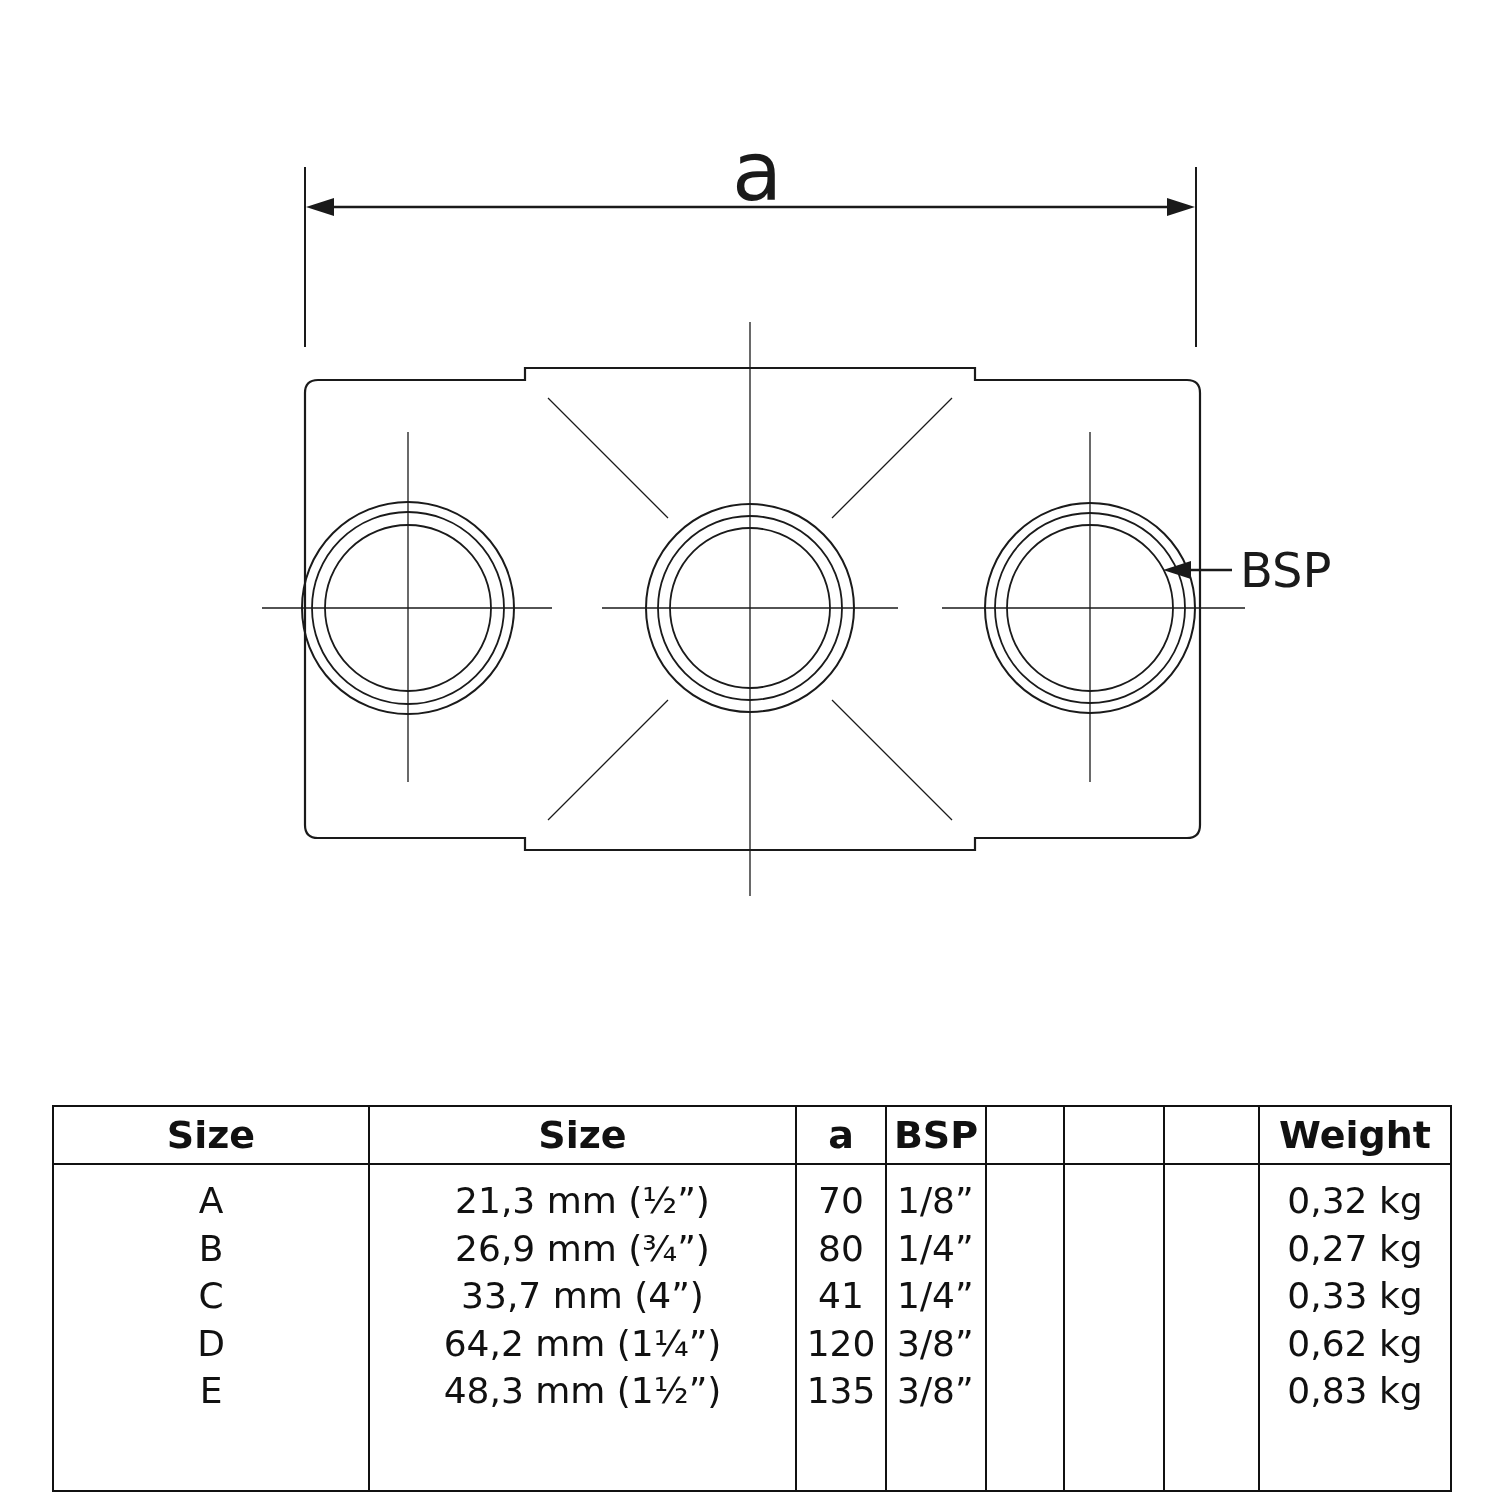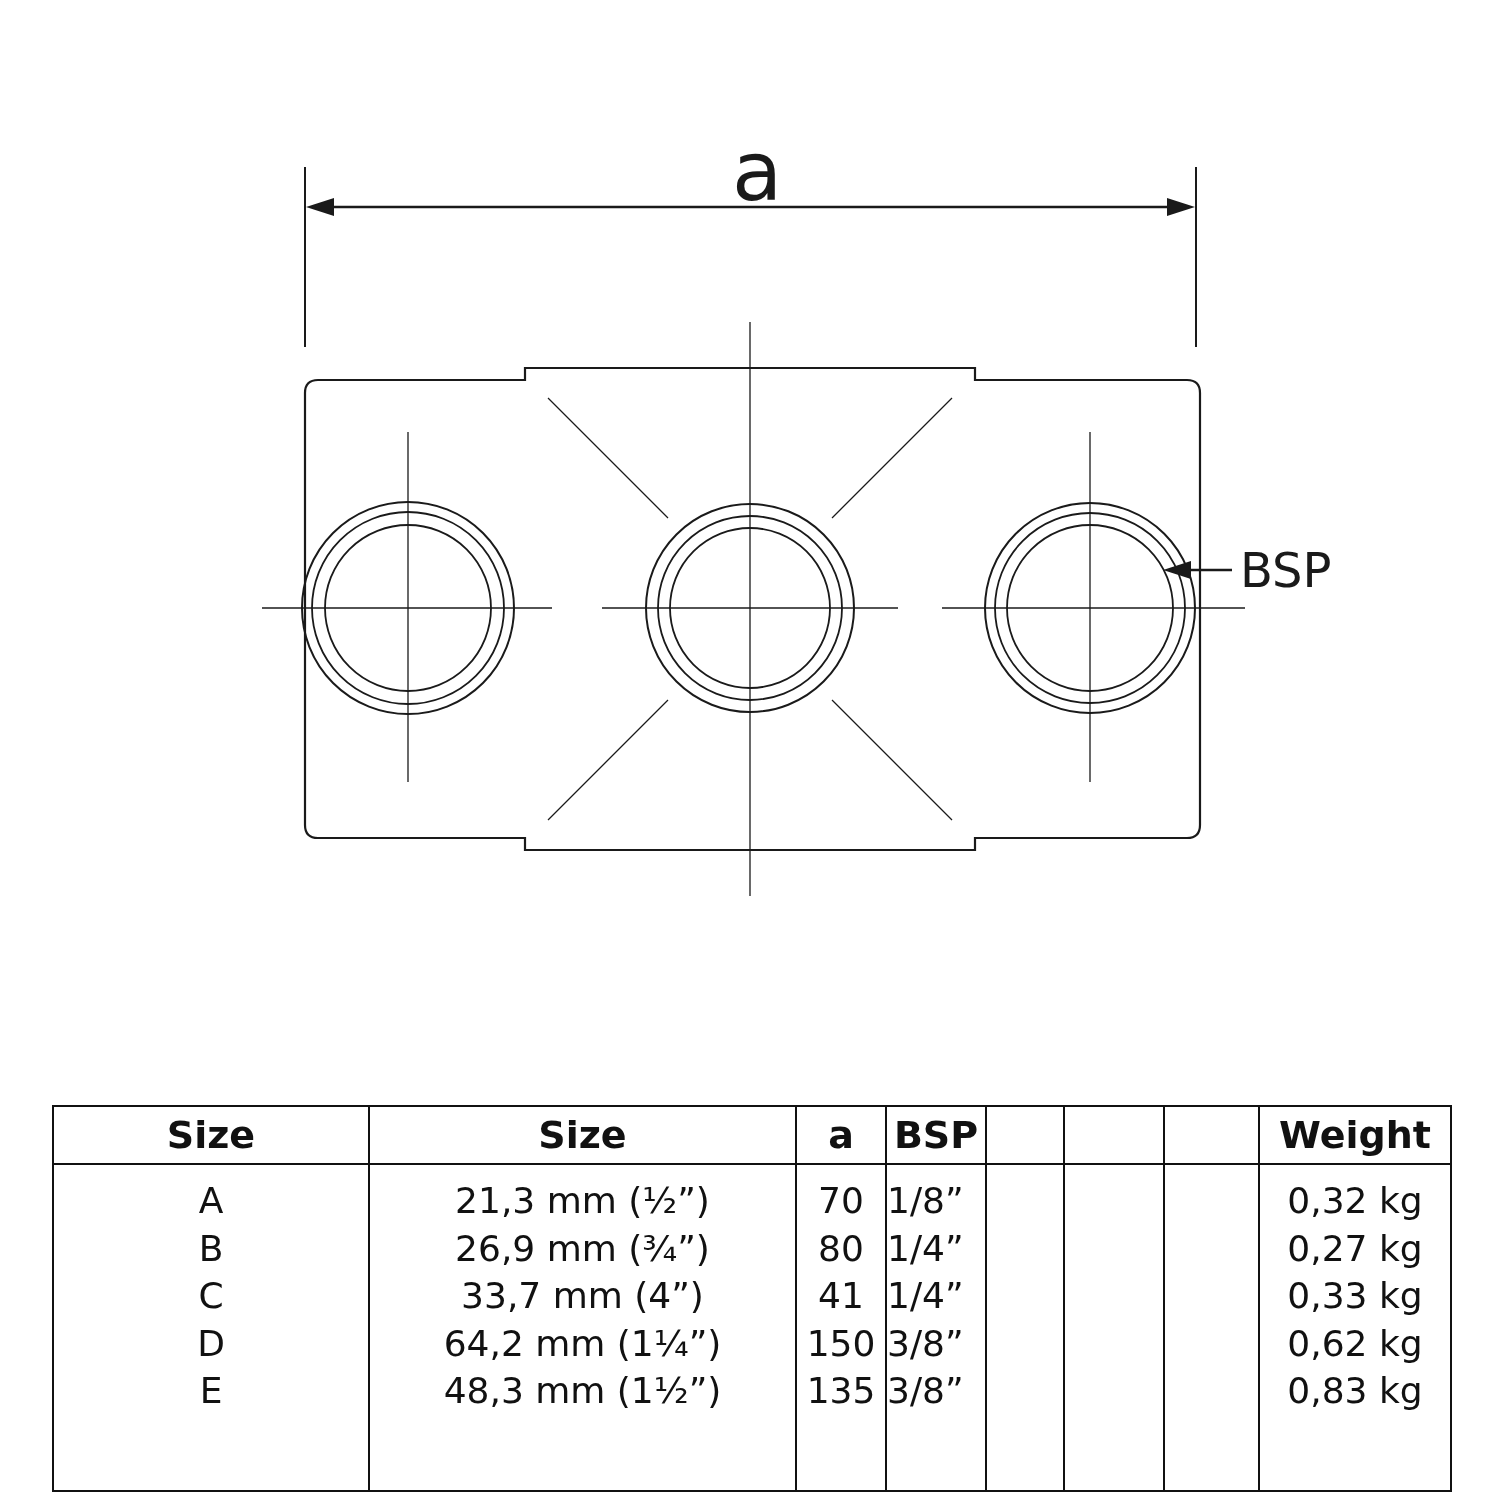--- a/index.html
+++ b/index.html
@@ -54,21 +54,21 @@
     height: 313px;
   }
   .cell-line {
     height: 47.5px;
     line-height: 47.5px;
     font-size: 36px;
     white-space: nowrap;
     overflow: hidden;
   }
   .col-center .cell-line, td.col-center { text-align: center; }
-  .col-left .cell-line { text-align: left; }
+  .col-left .cell-line { text-align: left; padding-left: 10px; }
 </style>
 </head>
 <body>
 
 <div class="stage">
 
   <div class="drawing-wrap">
     <svg width="1501" height="1080" viewBox="0 0 1501 1080">
 
       <text x="757" y="200" font-size="82" text-anchor="middle">a</text>
@@ -153,21 +153,21 @@
             <div class="cell-line">21,3 mm (½”)</div>
             <div class="cell-line">26,9 mm (¾”)</div>
             <div class="cell-line">33,7 mm (4”)</div>
             <div class="cell-line">64,2 mm (1¼”)</div>
             <div class="cell-line">48,3 mm (1½”)</div>
           </td>
         <td class="col-center">
             <div class="cell-line">70</div>
             <div class="cell-line">80</div>
             <div class="cell-line">41</div>
-            <div class="cell-line">150</div>
+            <div class="cell-line">120</div>
             <div class="cell-line">135</div>
           </td>
         <td class="col-left">
             <div class="cell-line">1/8”</div>
             <div class="cell-line">1/4”</div>
             <div class="cell-line">1/4”</div>
             <div class="cell-line">3/8”</div>
             <div class="cell-line">3/8”</div>
           </td>
         <td class="col-center">

